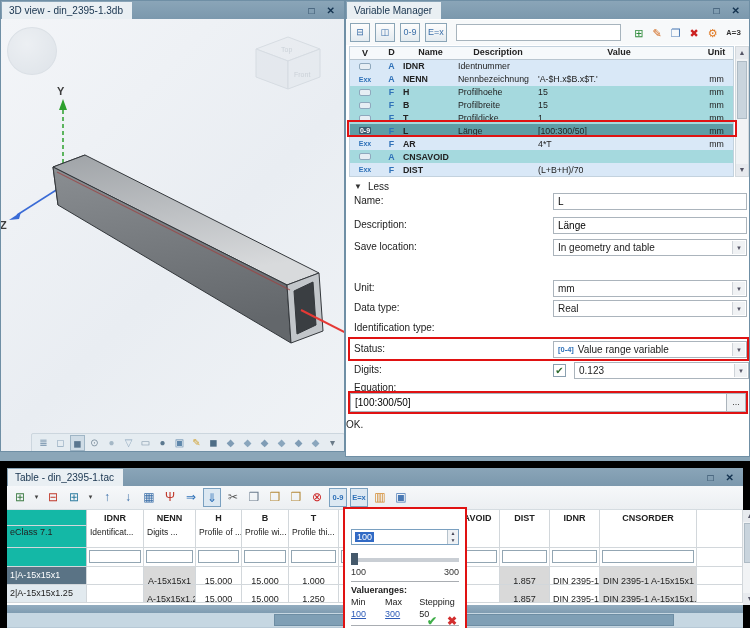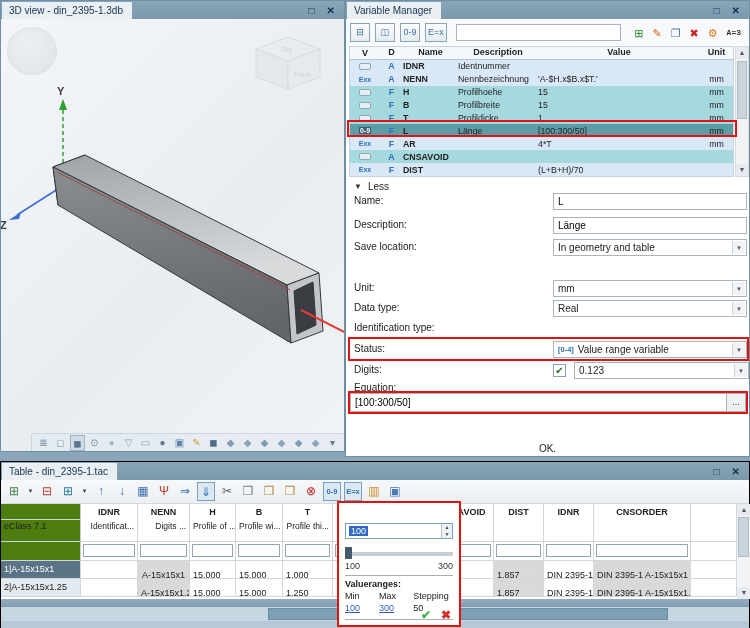--- a/index.html
+++ b/index.html
@@ -62,44 +62,44 @@
 .flabel { position:absolute; left:8px; top:2px; font-size:10px; color:#222; }
 .finput, .fselect { position:absolute; left:207px; width:194px; height:17px; border:1px solid #abb4bc; background:#fff; font-size:10px; font-family:"Liberation Sans",sans-serif; padding:0 4px; }
 .fselect { display:flex; align-items:center; gap:4px; padding-right:16px; }
 .fsel-arrow { position:absolute; right:1px; top:1px; bottom:1px; width:13px; background:#f0f2f4; border-left:1px solid #cfd4d9; font-size:6px; color:#556; display:flex; align-items:center; justify-content:center; }
 .fsel-icon { color:#2f71b8; font-size:7.5px; font-weight:bold; }
 #digits-check { position:absolute; left:207px; top:2px; width:13px; height:13px; border:1px solid #8aa0b0; background:#fff; font-size:10px; line-height:12px; text-align:center; color:#2d6a2d; }
 #digits-select { left:228px; width:175px; }
 #eq-wrap { position:absolute; left:2px; top:390px; width:400px; height:23px; border:2px solid #e01212; display:flex; }
 #eq-input { flex:1; border:1px solid #abb4bc; background:#fff; font-size:10px; padding:0 4px; font-family:"Liberation Sans",sans-serif; }
 #eq-btn { width:19px; border:1px solid #abb4bc; border-left:none; background:#eef1f3; font-size:9px; text-align:center; line-height:17px; color:#333; }
-#vm-message { position:absolute; left:0; top:442px; width:100%; text-align:center; font-size:10px; color:#222; }
-
-
-#panelTable { left:0; top:461px; width:750px; height:167px; border:1px solid #000000; background:#fff; position:absolute; }
+#vm-message { position:absolute; left:0; top:418px; width:100%; font-size:10px; color:#222; }
+
+
+#panelTable { left:0; top:461px; width:750px; height:167px; border:7px solid #000000; background:#fff; position:absolute; }
 #tt-toolbar { position:absolute; left:0; top:18px; width:100%; height:24px; background:linear-gradient(#f6f8fa,#eceff2); border-bottom:1px solid #d5dce1; display:flex; align-items:center; gap:3px; padding:0 4px; }
 #tt-toolbar .tico { min-width:18px; height:19px; font-size:12px; line-height:18px; text-align:center; cursor:default; }
 #tt-toolbar .tico.textico { font-size:7.5px; font-weight:bold; line-height:17px; }
 #tt-toolbar .tico.pressed { background:#dce8f2; border:1px solid #7aa0c0; }
 #tt-toolbar .tico.narrow { min-width:9px; font-size:7px; }
 
 #ttable { position:absolute; left:0; top:42px; width:736px; height:95px; display:grid;
   grid-template-columns:80px 57px 52px 46px 47px 50px 98px 63px 50px 50px 97px 1fr;
   grid-template-rows:16px 22px 19px 18px 18px; font-size:9px; background:#fff; }
 #ttable > div { border-right:1px solid #d2d7db; border-bottom:1px solid #d2d7db; overflow:hidden; white-space:nowrap; padding:1px 3px; }
 #ttable .hname { font-weight:bold; text-align:center; border-bottom:none; padding-top:3px; }
-#ttable .hdesc { font-size:8.5px; text-align:right; color:#222; }
-#ttable .gutter { border-right:1px solid #c2cbd2; background:#4d7c0f; }
+#ttable .hdesc { font-size:8.5px; text-align:left; color:#222; }
+#ttable .gutter { border-right:1px solid #c2cbd2; background:#14b8a6; }
 #ttable .fcell { padding:2px; }
 #ttable .fbox { width:100%; height:13px; border:1px solid #93a6b3; background:#fff; }
 #ttable .rowhdr { background:#e2eaef; font-size:9px; padding-top:3px; }
 #ttable .rowhdr.sel { background:#5a7385; color:#fff; }
 #ttable .dcell { padding-top:9px; }
 #ttable .shade { background:#d9d9d9; }
-#ttable .num { text-align:left; }
+#ttable .num { text-align:center; }
 #ttable .ctr { text-align:center; }
 #tt-vscroll { position:absolute; left:736px; top:42px; width:14px; height:95px; background:#f1f3f5; font-size:7px; color:#556; }
 #tt-vscroll .arr { position:absolute; left:0; width:100%; height:12px; line-height:12px; text-align:center; background:#e7eaee; }
 #tt-vscroll .thumb { position:absolute; left:1px; top:13px; width:11px; height:40px; background:#c9d4dd; border:1px solid #aebbc5; }
 #tt-divider { position:absolute; left:0; top:137px; width:100%; height:8px; background:linear-gradient(#93adc0,#7f9cb1); }
 #tt-hscroll { position:absolute; left:0; top:145px; width:100%; height:14px; background:#c6d7e2; }
 #tt-hthumb { position:absolute; left:267px; top:1px; width:400px; height:12px; background:#7f9fb5; border:1px solid #6d8da3; }
 #tt-status { position:absolute; left:0; top:159px; width:100%; height:8px; background:#b7c9d6; }
 
 

